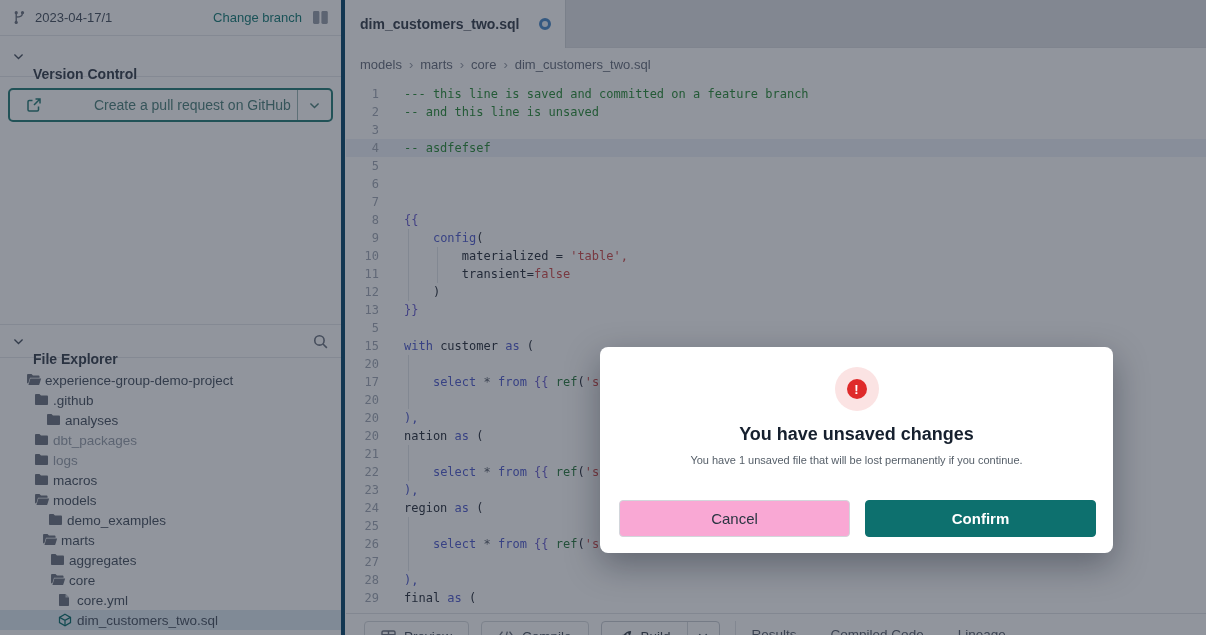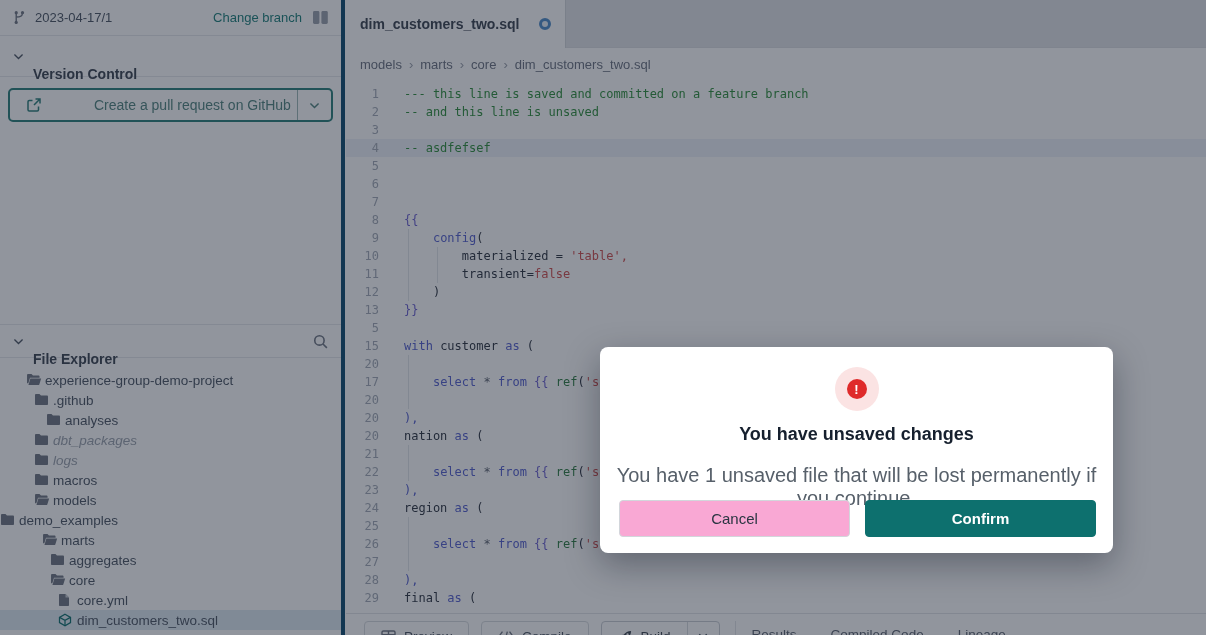--- a/index.html
+++ b/index.html
@@ -21,21 +21,21 @@
   .pr-button { position:absolute; left:8px; top:88px; width:325px; height:34px; border:2px solid #2a7f7a; border-radius:5px; display:flex; align-items:center; background:#fff; cursor:pointer; }
   .pr-main { flex:1; display:flex; align-items:center; padding:0 0 0 16px; height:100%;gap:40px; }
   .pr-label { font-size:14px; color:#51847f; margin-left:12px; }
   .pr-chev { width:34px; height:100%; border-left:1px solid #9db9b6; display:flex; align-items:center; justify-content:center; }
   .fe-search { margin-left:auto; }
   .tree { position:absolute; left:0; top:358px; width:100%; height:277px; overflow:hidden; padding-top:12px; }
   .tree-row { height:20px; display:flex; align-items:center; font-size:13.5px; color:#4b5563; cursor:pointer; }
   .tree-row.sel { background:#dfeaf2; }
   .ticon { width:15px; height:15px; margin-right:4px; flex:none; }
   .ticon svg { display:block; }
-  .tlabel.it { font-style:italic; color:#9aa1ac; }
+  .tlabel.it { color:#9aa1ac; }
 
   
   .main { position:absolute; left:346px; top:0; width:860px; height:635px; background:#fff; }
   .tabbar { position:absolute; left:0; top:0; width:100%; height:48px; background:#e3e5e9; border-bottom:1px solid #dcdee2; }
   .tab-active { position:absolute; left:0; top:0; width:220px; height:48px; background:#fff; border-right:1px solid #d4d7db; display:flex; align-items:center; padding:0 14px; cursor:pointer; }
   .tab-label { font-size:14px; font-weight:bold; color:#3b4350; }
   .unsaved-dot { width:12px; height:12px; border-radius:50%; border:3.5px solid #4e8cc9; background:#e8f1fa; margin-left:auto; }
   .breadcrumb { position:absolute; left:0; top:48px; width:100%; height:32px; display:flex; align-items:center; padding:0 14px; font-size:13px; color:#6b7280; background:#fff; }
   .crumb-sep { color:#9aa0ab; margin:0 7px; font-size:13px; }
   .code { position:absolute; left:0; top:80px; width:100%; height:533px; background:#fff; overflow:hidden; font-family:"DejaVu Sans Mono", monospace; font-size:12px; padding-top:5px; }
@@ -57,21 +57,21 @@
   .bsep { width:1px; height:30px; background:#e2e4e8; margin:0 16px 0 15px; }
   .btabs { display:flex; gap:34px; margin-top:6px; }
   .btab { font-size:13.5px; color:#5b6370; cursor:pointer; }
 
   
   .overlay { position:absolute; inset:0; background:rgba(25,33,50,0.48); }
   .modal { position:absolute; left:600px; top:347px; width:513px; height:206px; background:#fff; border-radius:8px; box-shadow:0 12px 34px rgba(10,15,30,0.35); }
   .modal-icon-outer { width:44px; height:44px; border-radius:50%; background:#fbe3e3; margin:20px auto 0; display:flex; align-items:center; justify-content:center; }
   .modal-icon-inner { width:20px; height:20px; border-radius:50%; background:#df2a2a; color:#fff; font-weight:bold; font-size:13px; display:flex; align-items:center; justify-content:center; }
   .modal-title { text-align:center; margin-top:13px; font-size:18px; font-weight:bold; color:#16202e; }
-  .modal-body { text-align:center; margin-top:19px; font-size:20px; color:#57606a; }
+  .modal-body { text-align:center; margin-top:9px; font-size:11px; color:#57606a; }
   .modal-actions { position:absolute; left:19px; right:17px; bottom:16px; display:flex; gap:15px; }
   .btn { flex:1; height:37px; border-radius:4px; font-size:15px; display:flex; align-items:center; justify-content:center; cursor:pointer; font-family:inherit; }
   .btn-cancel { background:#f9a8d4; border:1px solid #d2d6db; color:#2a3542; }
   .btn-confirm { background:#0d706e; border:1px solid #0d706e; color:#fff; font-weight:bold; }
 </style>
 </head>
 <body>
 
 <div class="app">
 
@@ -189,21 +189,21 @@
         </div>
         <div class="tree-row" style="padding-left: 34px;">
           <span class="ticon">
             <svg width="16" height="13" viewBox="0 0 17 14">
               <path d="M1 2.2C1 1.5 1.5 1 2.2 1h3.6l1.6 1.7h5.9c.7 0 1.2.5 1.2 1.2V5H4.2L2.4 11H1z" fill="#6f7682"></path>
               <path d="M4.6 6h11.6l-2 6.4c-.1.4-.5.6-.9.6H2.5z" fill="#6f7682"></path>
             </svg>
           </span>
           <span class="tlabel">models</span>
         </div>
-        <div class="tree-row" style="">
+        <div class="tree-row" style="padding-left: 42px; margin-left: 6px;">
           <span class="ticon">
             <svg width="15" height="13" viewBox="0 0 16 14">
               <path d="M1 2.2C1 1.5 1.5 1 2.2 1h3.6l1.6 1.7h6.4c.7 0 1.2.5 1.2 1.2v8c0 .7-.5 1.1-1.2 1.1H2.2C1.5 13 1 12.5 1 11.8z" fill="#6f7682"></path>
             </svg>
           </span>
           <span class="tlabel">demo_examples</span>
         </div>
         <div class="tree-row" style="padding-left: 42px;">
           <span class="ticon">
             <svg width="16" height="13" viewBox="0 0 17 14">

